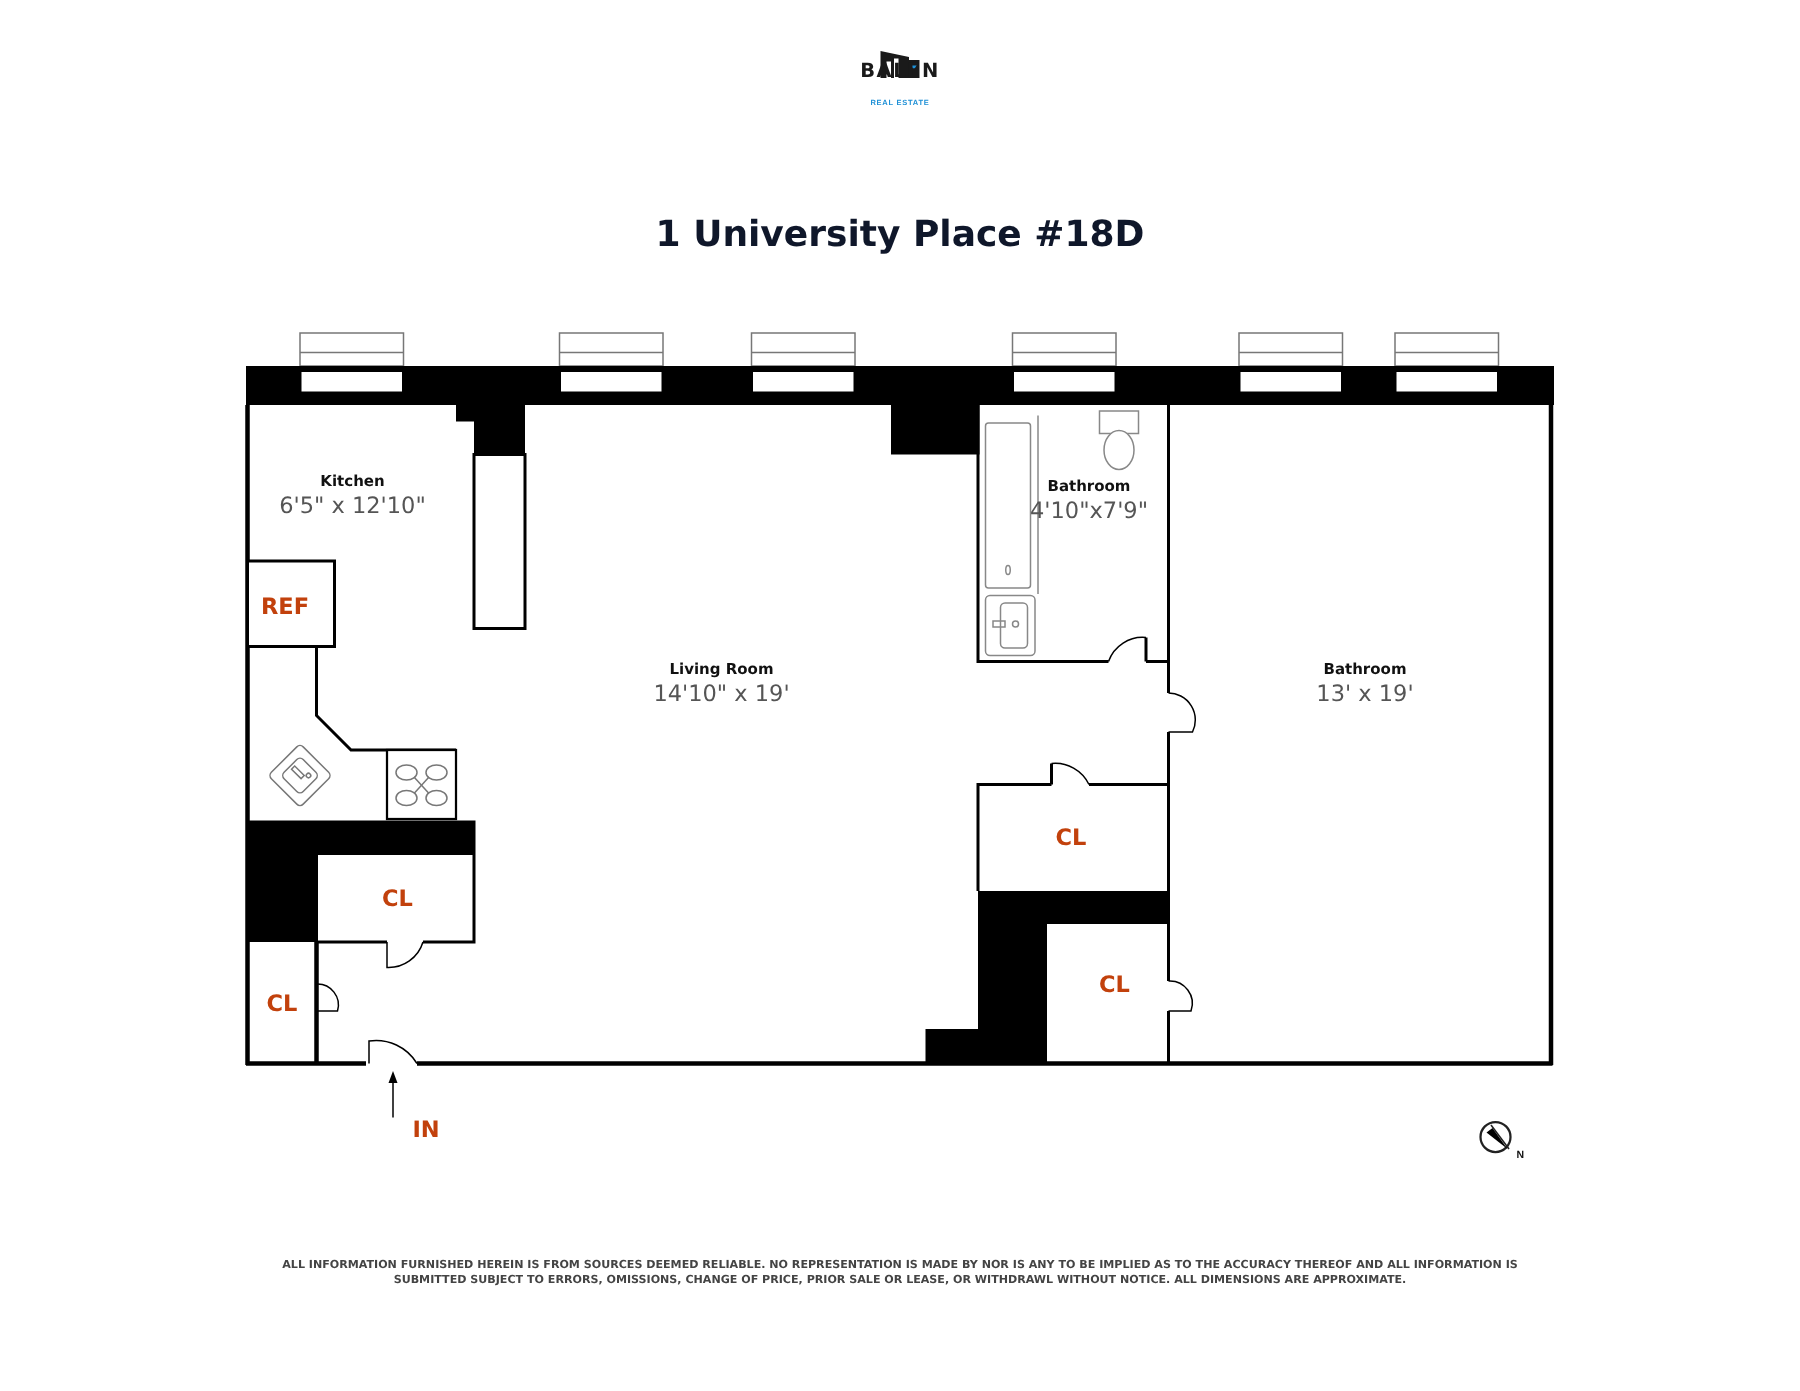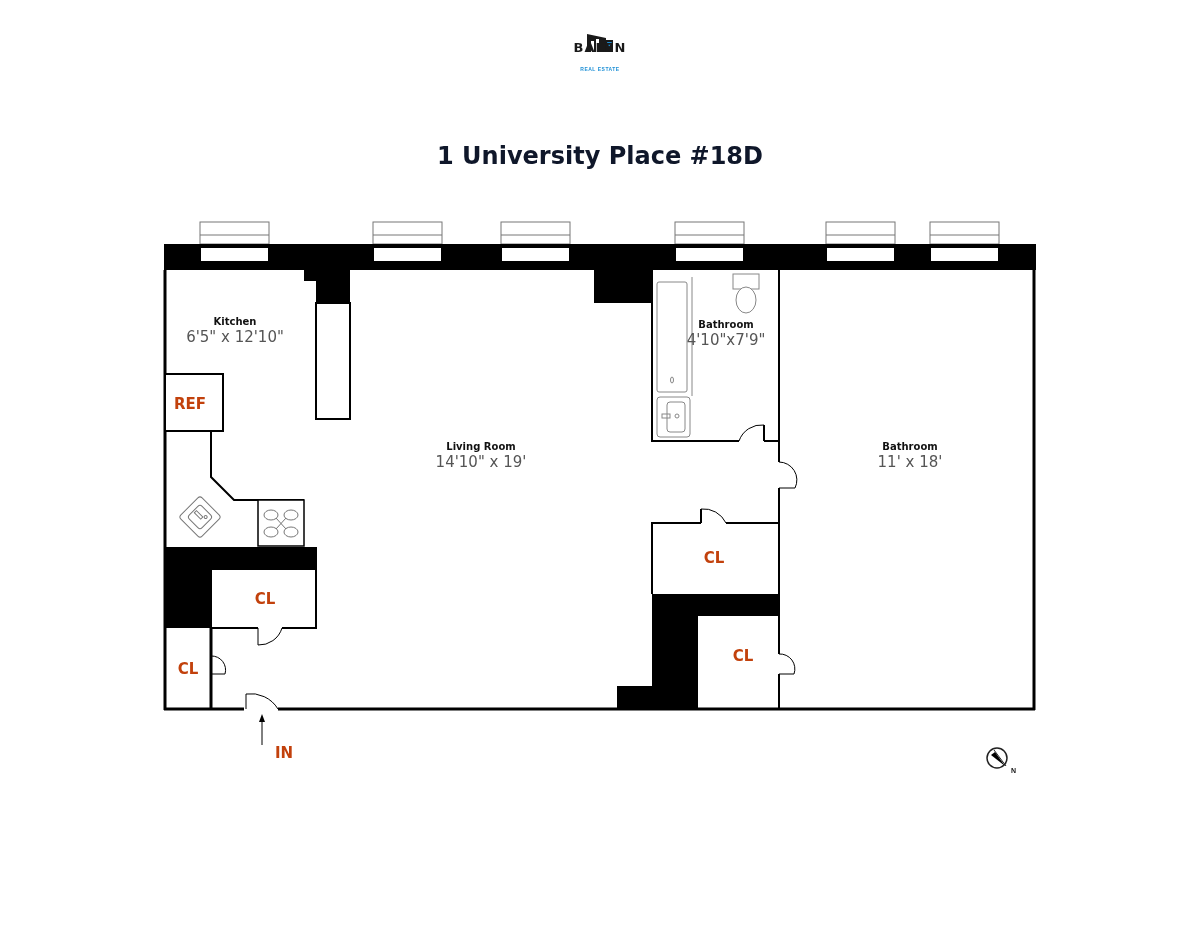--- a/index.html
+++ b/index.html
@@ -159,26 +159,28 @@
 <div class="room-label" style="left:481px; top:441px;">
   <div class="room-name">Living Room</div>
   <div class="room-dim">14'10" x 19'</div>
 </div>
 <div class="room-label" style="left:726px; top:319px;">
   <div class="room-name">Bathroom</div>
   <div class="room-dim">4'10"x7'9"</div>
 </div>
 <div class="room-label" style="left:910px; top:441px;">
   <div class="room-name">Bathroom</div>
-  <div class="room-dim">11' x 18'</div>
+  <div class="room-dim">13' x 19'</div>
 </div>
 
 <div class="tag" style="left:190px; top:395px;">REF</div>
 <div class="tag" style="left:265px; top:590px;">CL</div>
 <div class="tag" style="left:188px; top:660px;">CL</div>
 <div class="tag" style="left:714px; top:549px;">CL</div>
 <div class="tag" style="left:743px; top:647px;">CL</div>
 <div class="tag" style="left:263px; top:744px;margin-left:21px;">IN</div>
 
 <div class="compass-n">N</div>
 
 <div class="disclaimer">
+  <div>ALL INFORMATION FURNISHED HEREIN IS FROM SOURCES DEEMED RELIABLE. NO REPRESENTATION IS  MADE BY NOR IS ANY TO BE IMPLIED AS TO THE ACCURACY THEREOF AND ALL INFORMATION IS</div>
+  <div>SUBMITTED SUBJECT TO ERRORS, OMISSIONS, CHANGE OF PRICE, PRIOR SALE OR LEASE, OR WITHDRAWL WITHOUT NOTICE. ALL DIMENSIONS ARE APPROXIMATE.</div>
 </div>
 
 </body></html>

